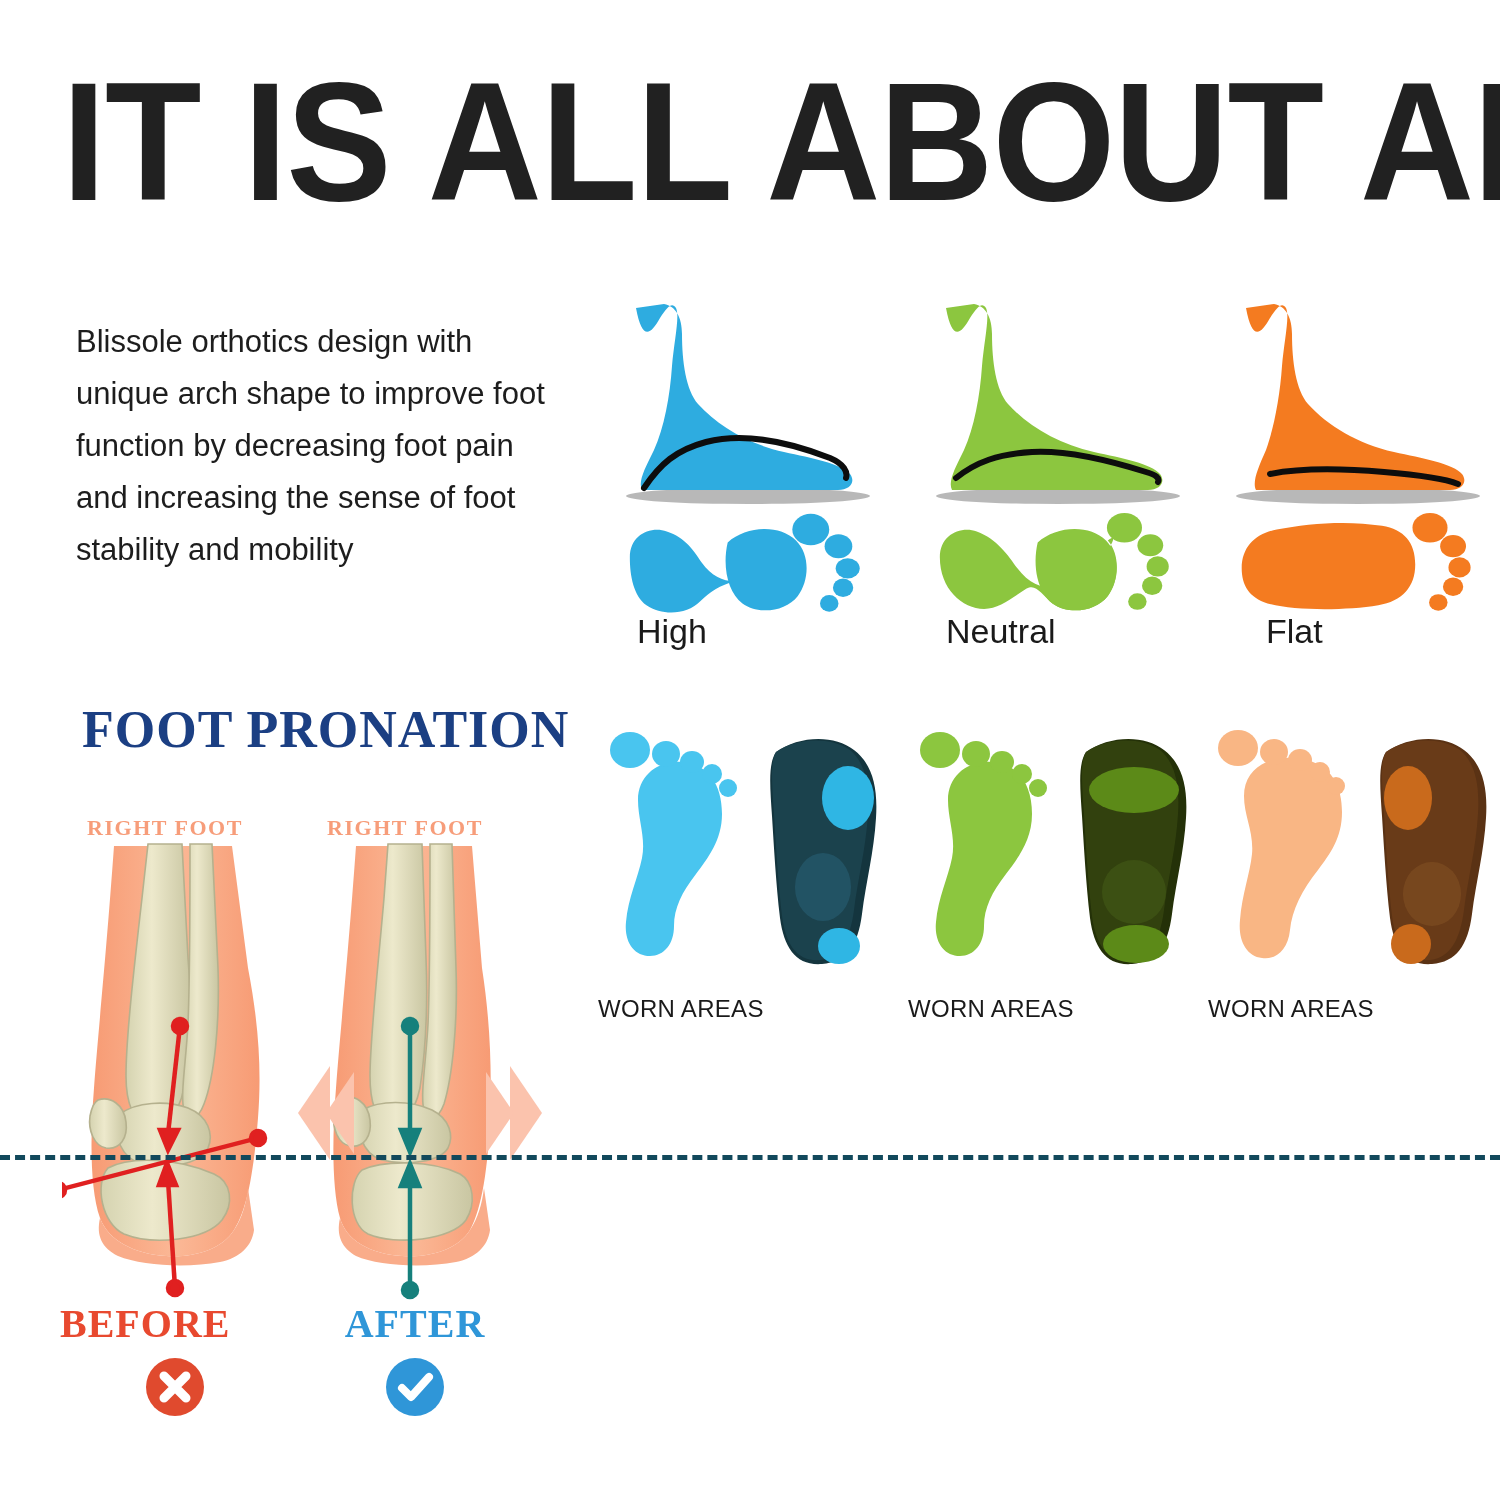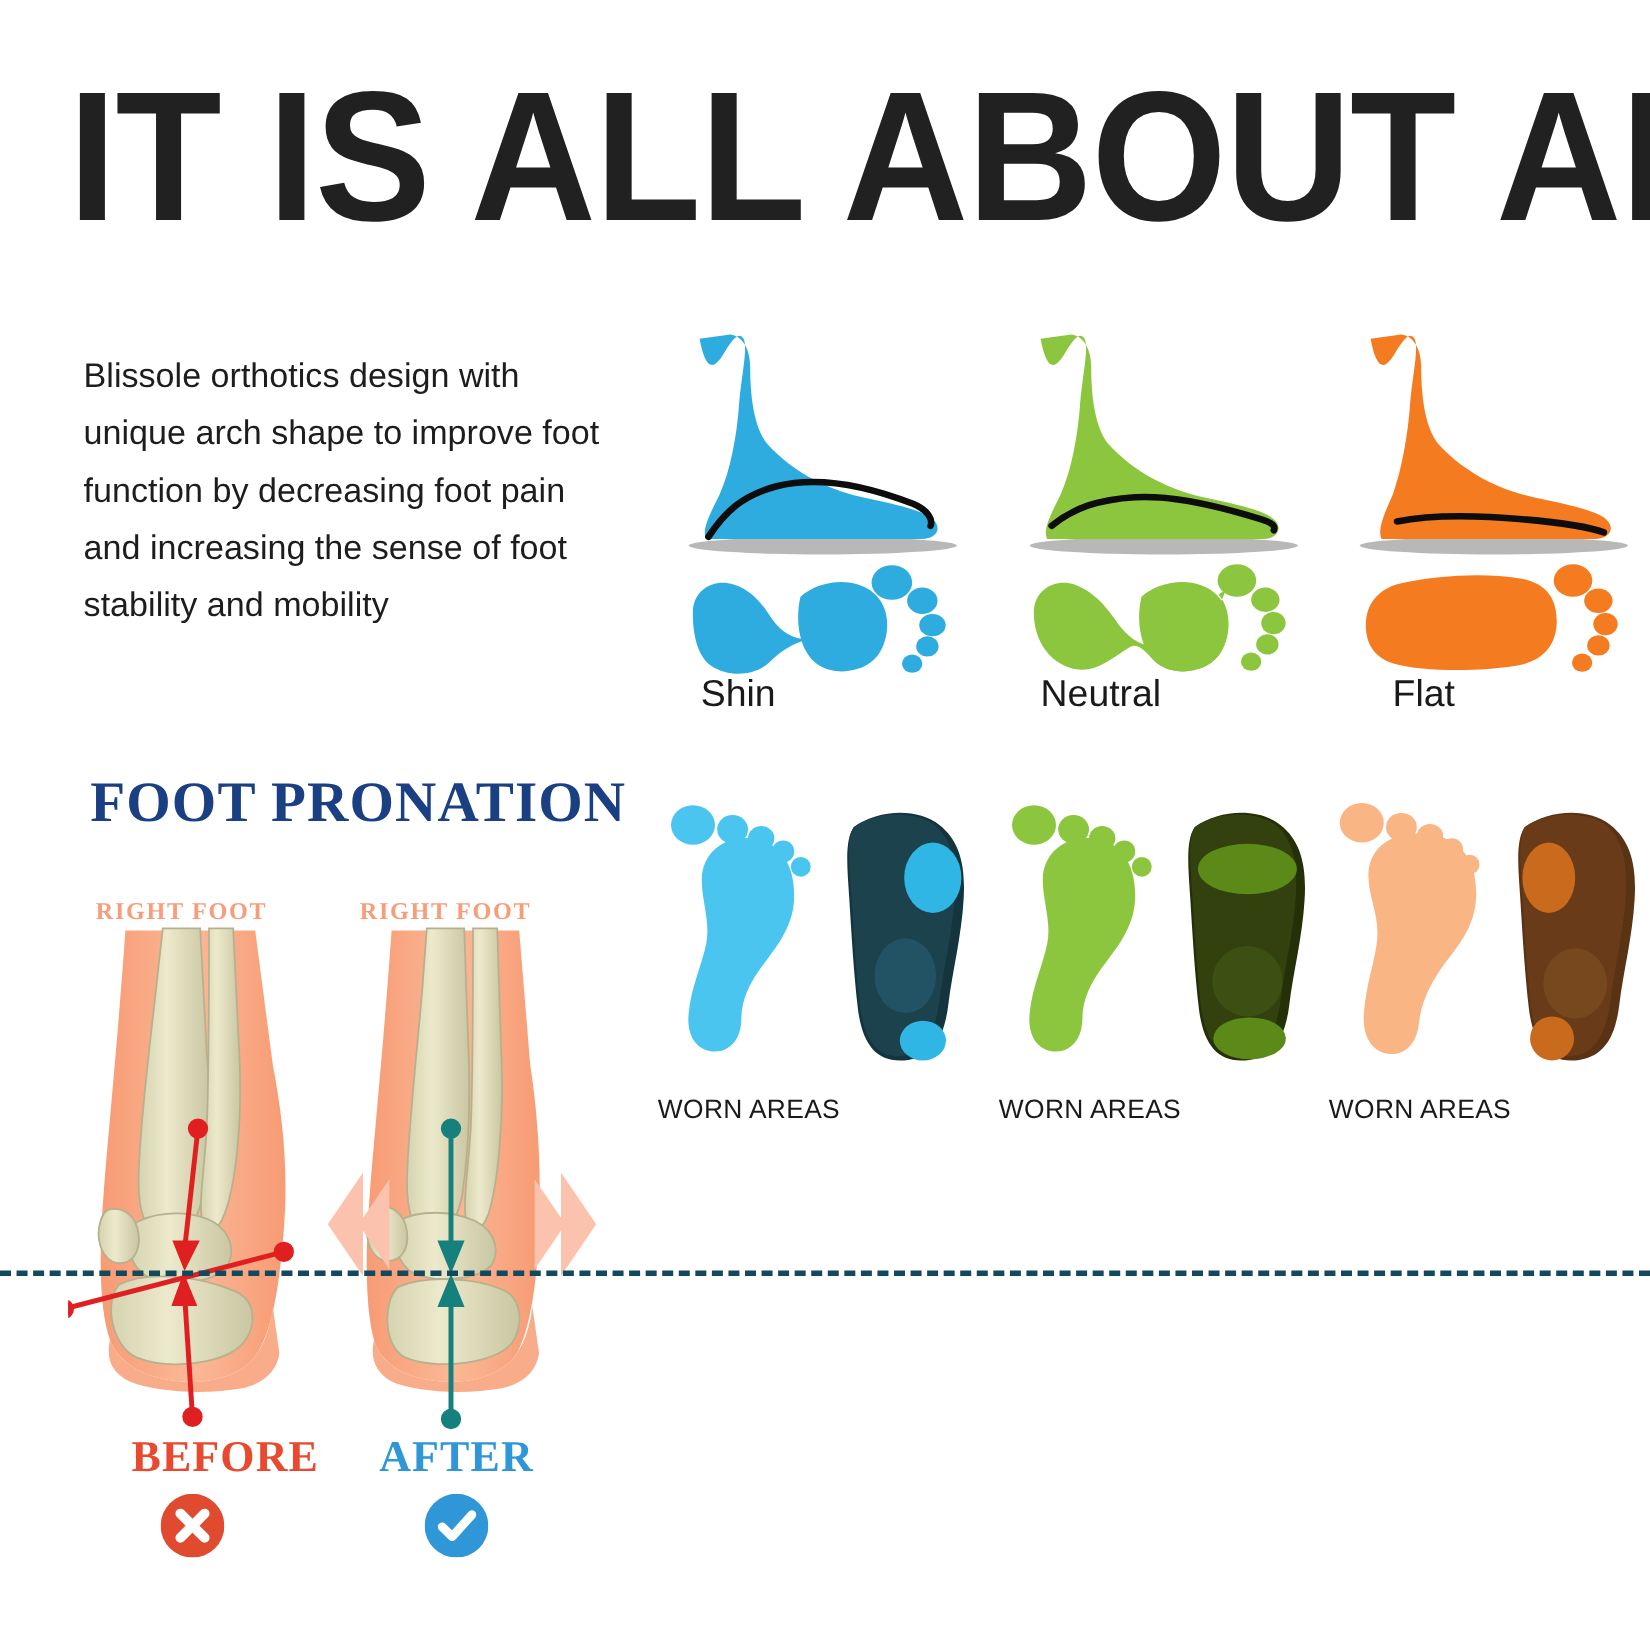--- a/index.html
+++ b/index.html
@@ -90,21 +90,21 @@
                C120 92 108 100 98 110 C84 124 58 126 40 114 C26 104 22 82 22 62 Z" fill="#2EACE0"></path>
       <path d="M128 46 C148 28 184 26 202 44 C218 60 216 88 204 104
                C190 122 160 124 144 112 C128 100 122 72 128 46 Z" fill="#2EACE0"></path>
       <ellipse cx="218" cy="32" rx="20" ry="17" fill="#2EACE0"></ellipse>
       <ellipse cx="248" cy="50" rx="15" ry="13" fill="#2EACE0"></ellipse>
       <ellipse cx="258" cy="74" rx="13" ry="11" fill="#2EACE0"></ellipse>
       <ellipse cx="253" cy="95" rx="11" ry="10" fill="#2EACE0"></ellipse>
       <ellipse cx="238" cy="112" rx="10" ry="9" fill="#2EACE0"></ellipse>
     </svg>
   </div>
-  <div class="archlabel" style="left:637px;">Shin</div>
+  <div class="archlabel" style="left:637px;">High</div>
 
   <div class="archcol" style="left:908px;">
     <svg class="side" viewBox="0 0 300 210">
       <ellipse cx="150" cy="196" rx="122" ry="8" fill="#000" opacity="0.28"></ellipse>
       <path d="M38 8 C44 40 52 36 62 18 C70 6 74 2 78 8 C82 16 76 42 74 66
                C72 96 66 128 56 150 C46 170 40 182 44 190 L240 190
                C252 190 258 182 252 174 C244 164 214 158 186 152
                C150 144 120 126 100 104 C88 90 84 62 84 34 C84 18 78 6 66 4 Z" fill="#8CC63F"></path>
       <path d="M48 178 C68 162 90 154 124 152 C160 150 200 160 238 172
                C248 175 252 178 250 182" fill="none" stroke="#0d0d0d" stroke-width="6" stroke-linecap="round"></path>
@@ -250,21 +250,21 @@
     <path d="M44 8 L44 102 L12 55 Z" fill="#FBC3AD"></path>
     <path d="M68 14 L68 96 L40 55 Z" fill="#FBC3AD"></path>
   </svg>
   <svg style="position:absolute;left:484px;top:1058px;width:70px;height:110px;" viewBox="0 0 70 110">
     <path d="M26 8 L26 102 L58 55 Z" fill="#FBC3AD"></path>
     <path d="M2 14 L2 96 L30 55 Z" fill="#FBC3AD"></path>
   </svg>
 
   <div class="dashline"></div>
 
-  <div class="ba-label" style="left:60px;width:230px;text-align:right;color:#E8492F;">BEFORE</div>
+  <div class="ba-label" style="left:60px;width:230px;text-align:left;color:#E8492F;">BEFORE</div>
   <div class="ba-label" style="left:300px;width:230px;text-align:center;color:#2F96D8;font-family:Liberation Serif, serif;">AFTER</div>
 
   <svg class="ba-icon" style="left:146px;" viewBox="0 0 58 58">
     <circle cx="29" cy="29" r="29" fill="#E04A2E"></circle>
     <path d="M18 18 L40 40 M40 18 L18 40" stroke="#fff" stroke-width="9" stroke-linecap="round"></path>
   </svg>
   <svg class="ba-icon" style="left:386px;" viewBox="0 0 58 58">
     <circle cx="29" cy="29" r="29" fill="#2F96D8"></circle>
     <path d="M16 30 L25 39 L43 19" stroke="#fff" stroke-width="8" stroke-linecap="round" stroke-linejoin="round" fill="none"></path>
   </svg>

